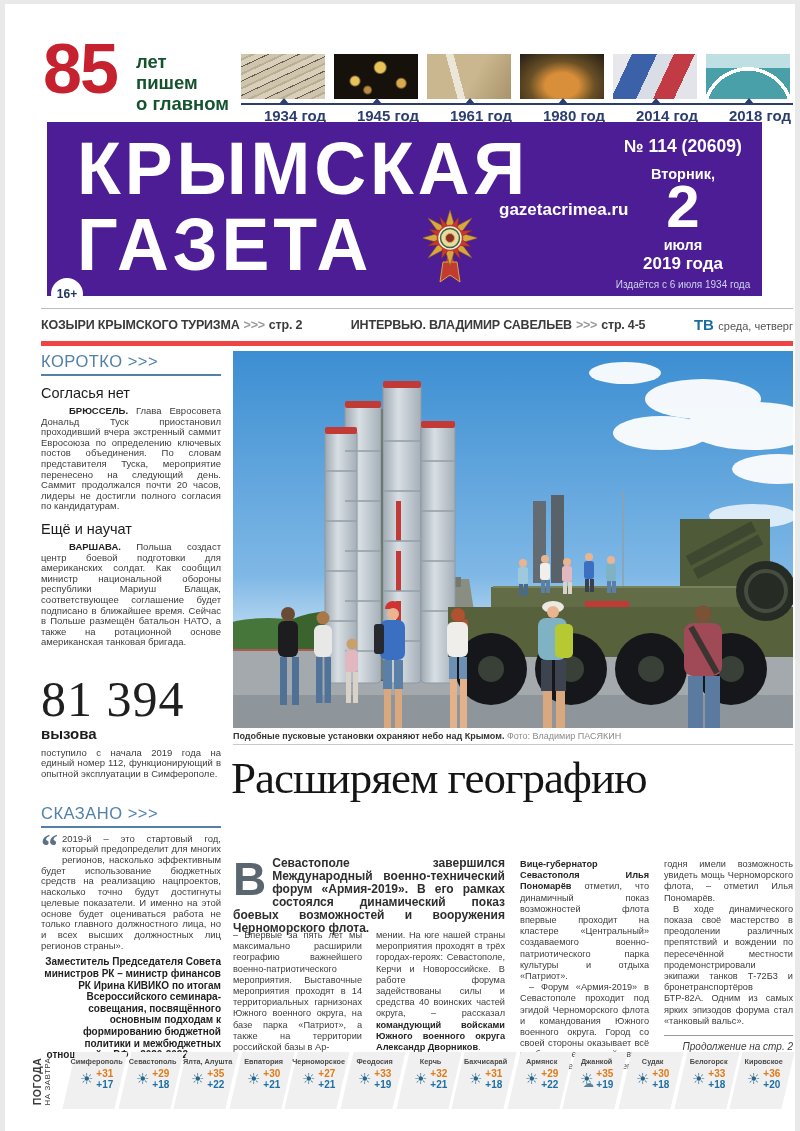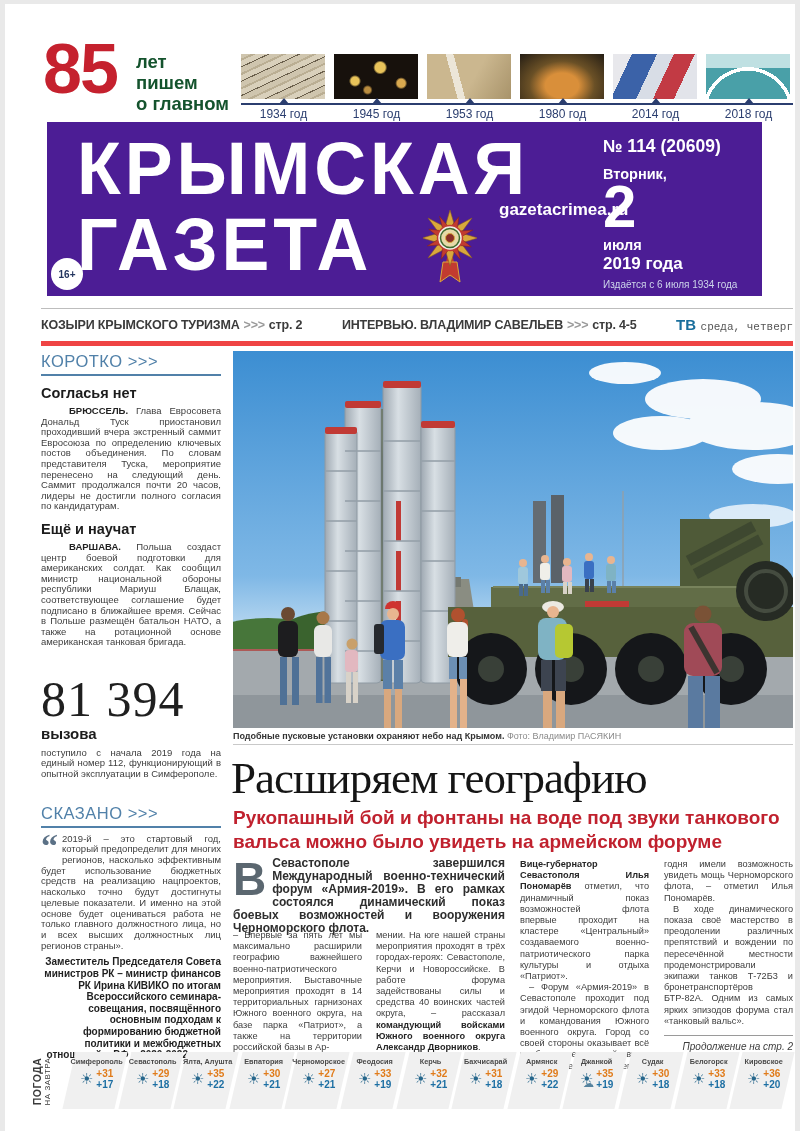--- a/index.html
+++ b/index.html
@@ -7,53 +7,53 @@
         font-family:"Liberation Sans",sans-serif;overflow:hidden;}
   
   .anniv-num{position:absolute;left:38px;top:30px;font-size:70px;font-weight:bold;color:#c5212e;line-height:70px;letter-spacing:-2px;}
   .anniv-lines{position:absolute;left:131px;top:47px;color:#14532d;font-weight:bold;font-size:18.5px;line-height:21px;}
   
   .timeline{position:absolute;left:236px;top:50px;width:552px;}
   .tl-line{position:absolute;left:0;top:49px;width:552px;height:2px;background:#2b3e6f;}
   .tl-cell{position:absolute;top:0;width:85px;text-align:center;}
   .tl-thumb{width:84px;height:45px;border:0;display:block;}
   .tl-tri{width:0;height:0;border-left:5px solid transparent;border-right:5px solid transparent;border-bottom:6px solid #2b3e6f;margin:0 auto;margin-top:-1px;}
-  .tl-year{font-size:12px;font-weight:normal;color:#2b3e6f;margin-top:3px;}
+  .tl-year{font-size:15px;font-weight:bold;color:#2b3e6f;margin-top:3px;text-align:right;}
   .th1{background:repeating-linear-gradient(-25deg,#d9d0bb 0 5px,#baae93 5px 7px,#cfc5ae 7px 12px,#6a5f4c 12px 13px);}
   .th2{background:radial-gradient(circle at 25% 60%,#e8c35a 0 4px,rgba(0,0,0,0) 6px),radial-gradient(circle at 55% 30%,#e8c35a 0 5px,rgba(0,0,0,0) 7px),radial-gradient(circle at 80% 65%,#d9a94f 0 4px,rgba(0,0,0,0) 6px),radial-gradient(circle at 40% 80%,#b98c3f 0 3px,rgba(0,0,0,0) 5px),#17110c;}
   .th3{background:linear-gradient(75deg,rgba(0,0,0,0) 0 32%,#ece6d8 32% 40%,rgba(0,0,0,0) 40%),linear-gradient(120deg,#cbb78f 0 55%,#a8936a 100%);}
   .th4{background:radial-gradient(ellipse at 50% 70%,#d98f3a 0 28%,#6a5026 55%,#241d14 100%);}
   .th5{background:linear-gradient(115deg,#e8e8ec 0 18%,#3b62a8 18% 42%,#d8dde6 42% 58%,#c23a44 58% 78%,#e2e4ea 78% 100%);}
   .th6{background:radial-gradient(circle at 50% 130%,rgba(0,0,0,0) 0 58%,#ffffff 58% 63%,rgba(0,0,0,0) 63%),linear-gradient(180deg,#bfe0e2 0 30%,#49a0a8 30% 100%);}
   
   .masthead{position:absolute;left:42px;top:118px;width:715px;height:174px;background:#4c1d95;}
   .mh-title{position:absolute;left:30px;color:#fff;font-weight:bold;font-size:74px;line-height:74px;letter-spacing:4px;transform:scaleX(.97);transform-origin:left;}
   .mh-t1{top:10px;} .mh-t2{top:86px;}
   .mh-site{position:absolute;left:452px;top:78px;color:#fff;font-weight:bold;font-size:17px;}
-  .mh-right{position:absolute;left:556px;top:0;width:160px;height:174px;color:#fff;}
+  .mh-right{position:absolute;left:556px;top:0;width:160px;height:174px;text-align:center;color:#fff;}
   .mh-issue{position:absolute;left:0;width:160px;top:14px;font-size:17.5px;font-weight:bold;}
   .mh-weekday{position:absolute;left:0;width:160px;top:44px;font-size:14.5px;font-weight:bold;}
   .mh-day{position:absolute;left:0;width:160px;top:54px;font-size:60px;font-weight:bold;line-height:62px;}
   .mh-month{position:absolute;left:0;width:160px;top:115px;font-size:14.5px;font-weight:bold;}
   .mh-year{position:absolute;left:0;width:160px;top:132px;font-size:17px;font-weight:bold;}
   .mh-since{position:absolute;left:0;width:160px;top:157px;font-size:10px;color:#cdd5ea;}
-  .age-badge{position:absolute;left:4px;top:136px;width:32px;height:32px;border-radius:50%;background:#fff;color:#22345e;
-             font-size:10px;font-weight:bold;display:flex;align-items:center;justify-content:center;}
+  .age-badge{position:absolute;left:4px;top:156px;width:32px;height:32px;border-radius:50%;background:#fff;color:#22345e;
+             font-size:12px;font-weight:bold;display:flex;align-items:center;justify-content:center;}
   .medal{position:absolute;left:376px;top:84px;}
   
   .navstrip{position:absolute;left:36px;top:304px;width:752px;height:32px;border-top:1px solid #bdbdbd;border-bottom:5px solid #ef4444;
             display:flex;align-items:center;justify-content:space-between;}
   .nav-item{font-size:12.5px;font-weight:bold;color:#3b3b3b;letter-spacing:-.2px;}
   .nav-arrows{color:#9a9a9a;margin:0 4px;}
   .nav-tv{font-size:15px;font-weight:bold;color:#196e9c;}
-  .nav-tv-days{font-size:11px;font-weight:normal;color:#555;font-family:Liberation Mono, monospace;}
+  .nav-tv-days{font-size:11px;font-weight:normal;color:#555;}
   
   .sidebar{position:absolute;left:36px;top:348px;width:180px;color:#3d3d3d;}
   .sb-header{font-size:16.5px;color:#5181a9;letter-spacing:.5px;padding-bottom:3px;border-bottom:2px solid #5181a9;margin-bottom:6px;}
-  .sb-title{font-size:14.5px;font-weight:bold;color:#1c1c1c;margin:9px 0 5px;}
+  .sb-title{font-size:14.5px;font-weight:normal;color:#1c1c1c;margin:9px 0 5px;}
   .sb-p{font-size:9.5px;line-height:10.6px;text-align:justify;margin:0 0 2px;}
   .sb-p b{color:#222;padding-left:28px;}
   .cifra-num{font-family:"Liberation Serif",serif;font-size:50px;line-height:50px;color:#1f1f1f;letter-spacing:1px;margin-top:2px;}
   .cifra-unit{font-size:15px;font-weight:bold;color:#1c1c1c;margin:1px 0 6px;}
   .gap26{height:22px;}
   .quote{font-size:9.5px;line-height:10.7px;text-align:justify;margin:4px 0 0;}
   .qmark{float:left;font-family:"Liberation Serif",serif;font-size:34px;line-height:24px;font-weight:bold;color:#5b7186;margin-right:4px;}
   .attrib{font-size:10px;line-height:11.6px;font-weight:bold;text-align:right;color:#1f1f1f;margin-top:5px;}
   
   .photo{position:absolute;left:228px;top:347px;width:560px;height:377px;display:block;}
@@ -105,21 +105,21 @@
         <div class="tl-year">1934 год</div>
       </div>
     <div class="tl-cell" style="left:93px">
         <div class="tl-thumb th2"></div>
         <div class="tl-tri"></div>
         <div class="tl-year">1945 год</div>
       </div>
     <div class="tl-cell" style="left:186px">
         <div class="tl-thumb th3"></div>
         <div class="tl-tri"></div>
-        <div class="tl-year">1953 год</div>
+        <div class="tl-year">1961 год</div>
       </div>
     <div class="tl-cell" style="left:279px">
         <div class="tl-thumb th4"></div>
         <div class="tl-tri"></div>
         <div class="tl-year">1980 год</div>
       </div>
     <div class="tl-cell" style="left:372px">
         <div class="tl-thumb th5"></div>
         <div class="tl-tri"></div>
         <div class="tl-year">2014 год</div>
@@ -383,21 +383,20 @@
           <line x1="458" y1="276" x2="484" y2="322" stroke="#3c3430" stroke-width="6"></line>
           <rect x="455" y="325" width="15" height="52" fill="#5a7aa0"></rect>
           <rect x="472" y="325" width="15" height="52" fill="#5a7aa0"></rect>
         </g>
     </g>
   </svg>
 
   <div class="caption"><b>Подобные пусковые установки охраняют небо над Крымом.</b><span> Фото: Владимир ПАСЯКИН</span></div>
 
   <div class="headline">Расширяем географию</div>
-  <div class="subhead">Рукопашный бой и фонтаны на воде под звуки танкового вальса можно было увидеть на армейском форуме</div>
 
   <div class="lead">
     <span class="dropcap">В</span><span> Севастополе завершился Международный военно-технический форум «Армия-2019». В его рамках состоялся динамический показ боевых возможностей и вооружения Черноморского флота.</span>
   </div>
 
   <div class="acol c1">
       <p>– Впервые за пять лет мы максимально расширили географию важнейшего военно-патриотического мероприятия. Выставочные мероприятия проходят в 14 территориальных гарнизонах Южного военного округа, на базе парка «Патриот», а также на территории российской базы в Ар-</p>
     </div>
   <div class="acol c2">
       <p><span>мении. На юге нашей страны мероприятия проходят в трёх городах-героях: Севастополе, Керчи и Новороссийске. В работе форума задействованы силы и средства 40 воинских частей округа, – рассказал </span><b>командующий войсками Южного военного округа Александр Дворников</b><span>.</span></p>

